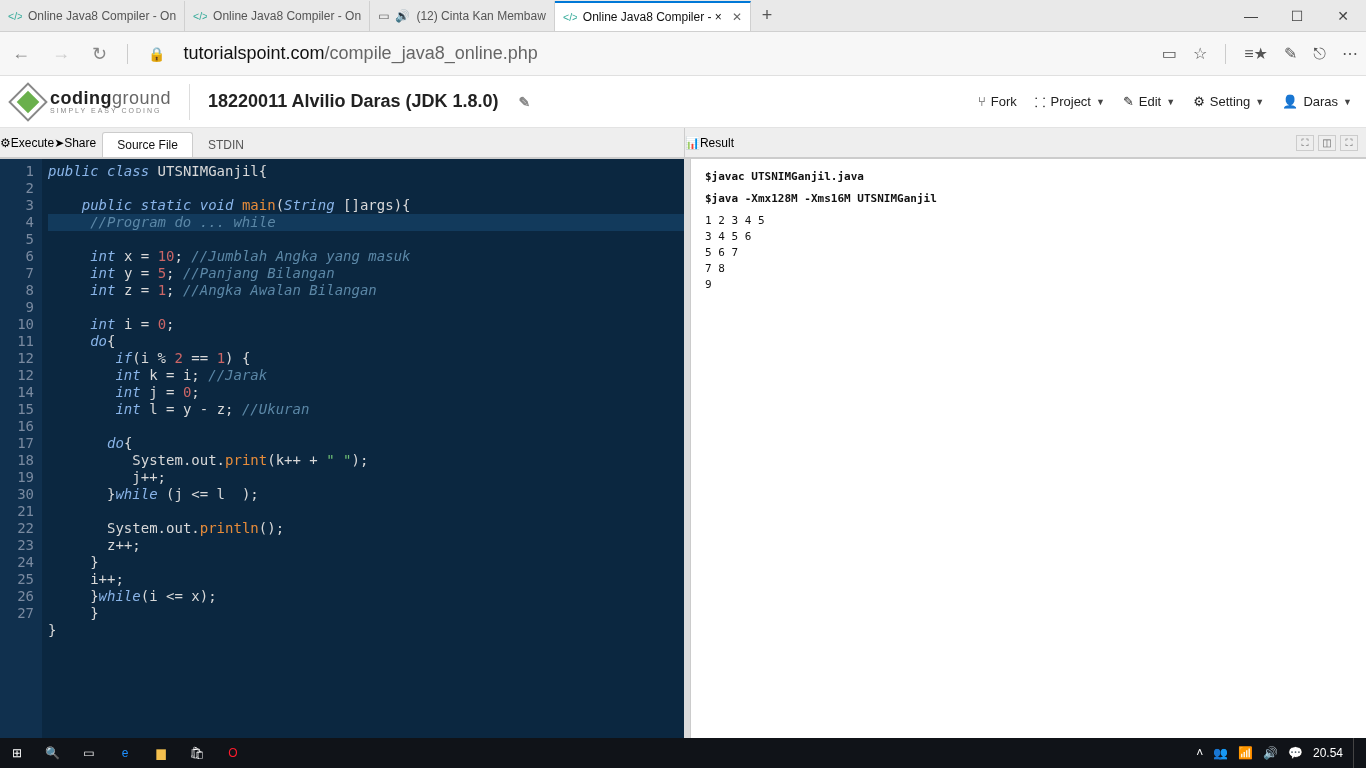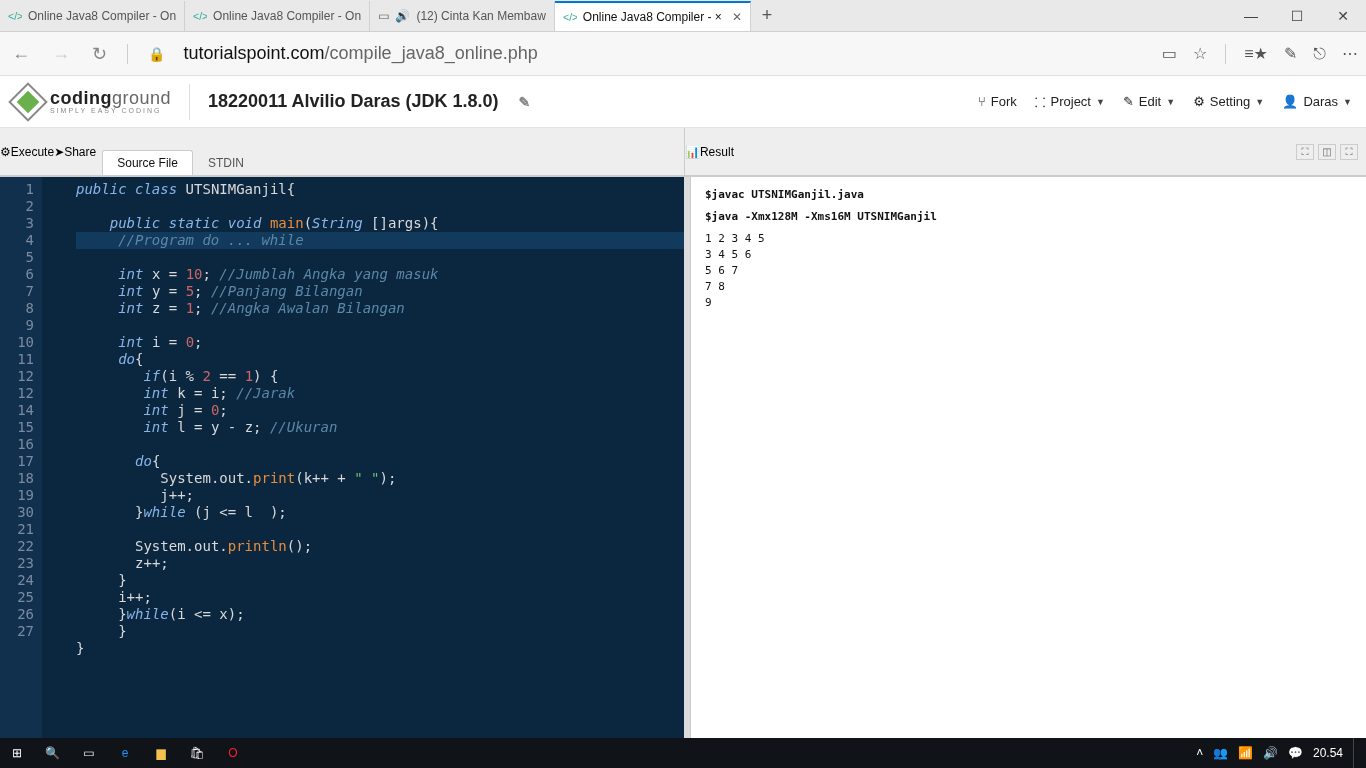--- a/index.html
+++ b/index.html
@@ -41,21 +41,21 @@
   .hdr-right .caret { font-size:9px; color:#444; }
   .tabs { display:flex; align-items:flex-end; height:100%; margin-left:6px; }
   .etab { padding:5px 14px; font-size:12px; color:#555; border:1px solid transparent; border-bottom:none; }
   .etab.active { background:#fff; border-color:#ccc; color:#111; border-radius:3px 3px 0 0; }
 
   
   .split { display:flex; height:calc(768px - 32px - 44px - 52px - 30px - 30px); border-top:1px solid #ccc; }
   .editor { width:684px; background:#0b2740; display:flex; font-family:Consolas,monospace; font-size:14px; line-height:17px; }
   .gutter { background:#10304e; color:#7a8aa0; text-align:right; padding:4px 8px 4px 4px; user-select:none; min-width:42px; }
   .gutter div { height:17px; }
-  .code { padding:4px 0 4px 6px; color:#d9d9d9; white-space:pre; overflow:hidden; flex:1;margin-left:28px; }
+  .code { padding:4px 0 4px 6px; color:#d9d9d9; white-space:pre; overflow:hidden; flex:1; }
   .code .line { height:17px; }
   .code .hl { background:#123a5c; display:block; }
   .kw { color:#89b4e8; font-style:italic; }
   .type { color:#89b4e8; font-style:italic; }
   .fn { color:#e78c3a; }
   .cls { color:#d9d9d9; }
   .num { color:#cc6666; }
   .str { color:#6fbf73; }
   .cmt { color:#5b87a6; font-style:italic; }
   .pun { color:#d9d9d9; }
@@ -69,21 +69,21 @@
   
   .taskbar { position:fixed; bottom:0; left:0; right:0; height:30px; background:#101318; display:flex; align-items:center; color:#fff; font-size:12px; }
   .taskbar .left { display:flex; align-items:center; gap:2px; }
   .taskbar .tb { width:34px; height:30px; display:flex; align-items:center; justify-content:center; }
   .taskbar .right { margin-left:auto; display:flex; align-items:center; gap:10px; padding-right:6px; }
 
   .codeicon { width:14px; height:14px; display:inline-flex; align-items:center; justify-content:center; }
   .codeicon svg { width:14px; height:14px; }
 
   
-  .secondrow { display:flex; height:48px; }
+  .secondrow { display:flex; height:30px; }
   .secondrow .leftside { width:684px; display:flex; align-items:center; background:#eeeeee; border-bottom:1px solid #ccc; }
   .secondrow .rightside { flex:1; display:flex; align-items:center; background:#eeeeee; border-bottom:1px solid #ccc; border-left:1px solid #ccc; }
   .resbtns { margin-left:auto; display:flex; gap:4px; padding-right:8px; color:#666; }
   .resbtns div { border:1px solid #ccc; width:18px; height:16px; font-size:10px; display:flex; align-items:center; justify-content:center; }
 
   .sep { width:1px; height:20px; background:#ccc; margin:0 2px; }
 </style>
 </head>
 <body>
 

